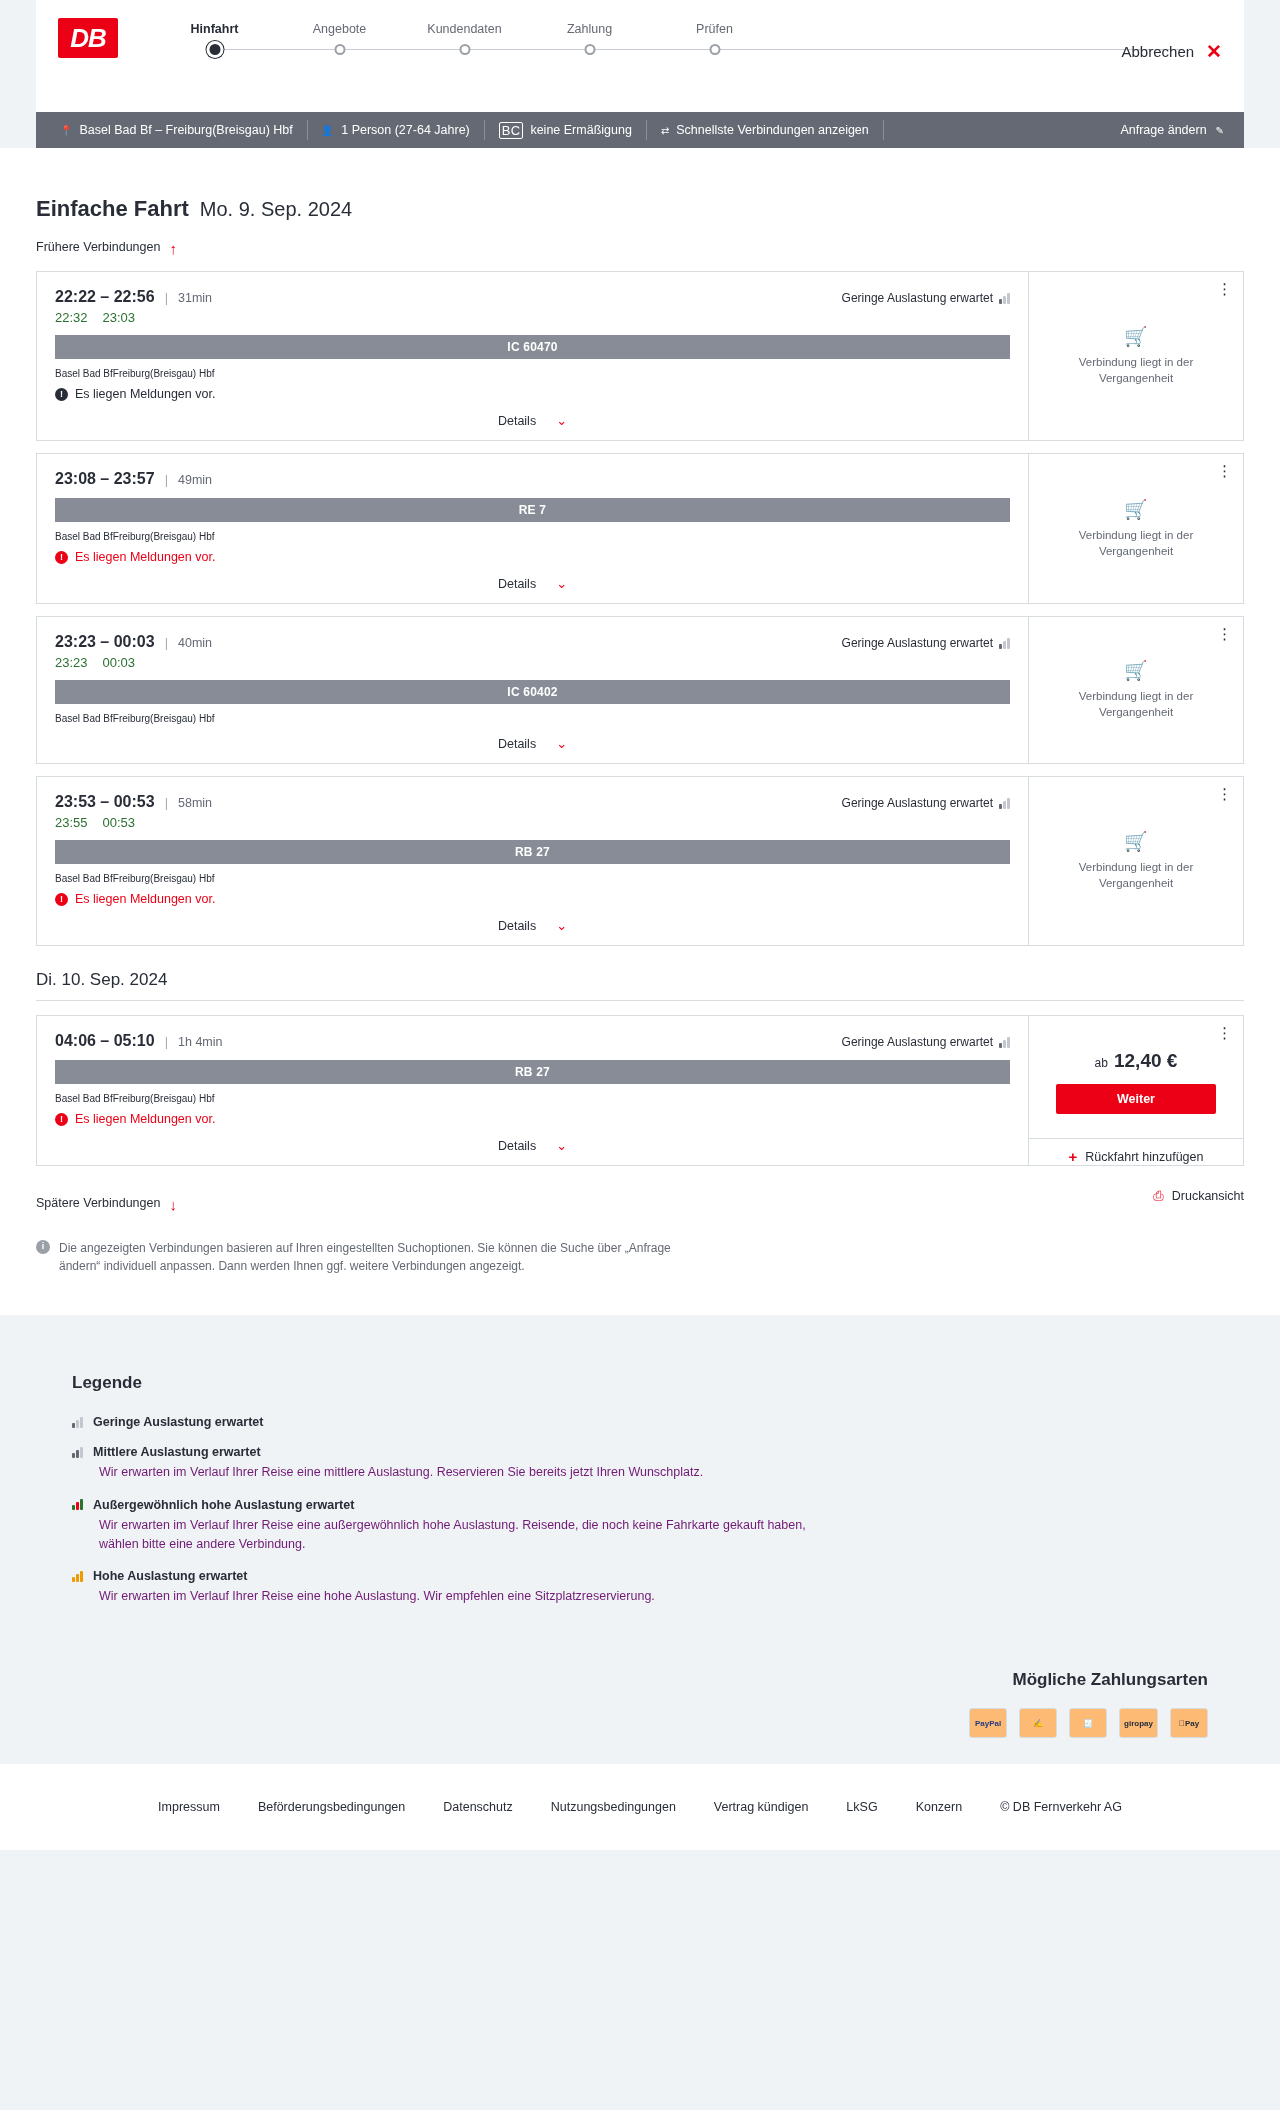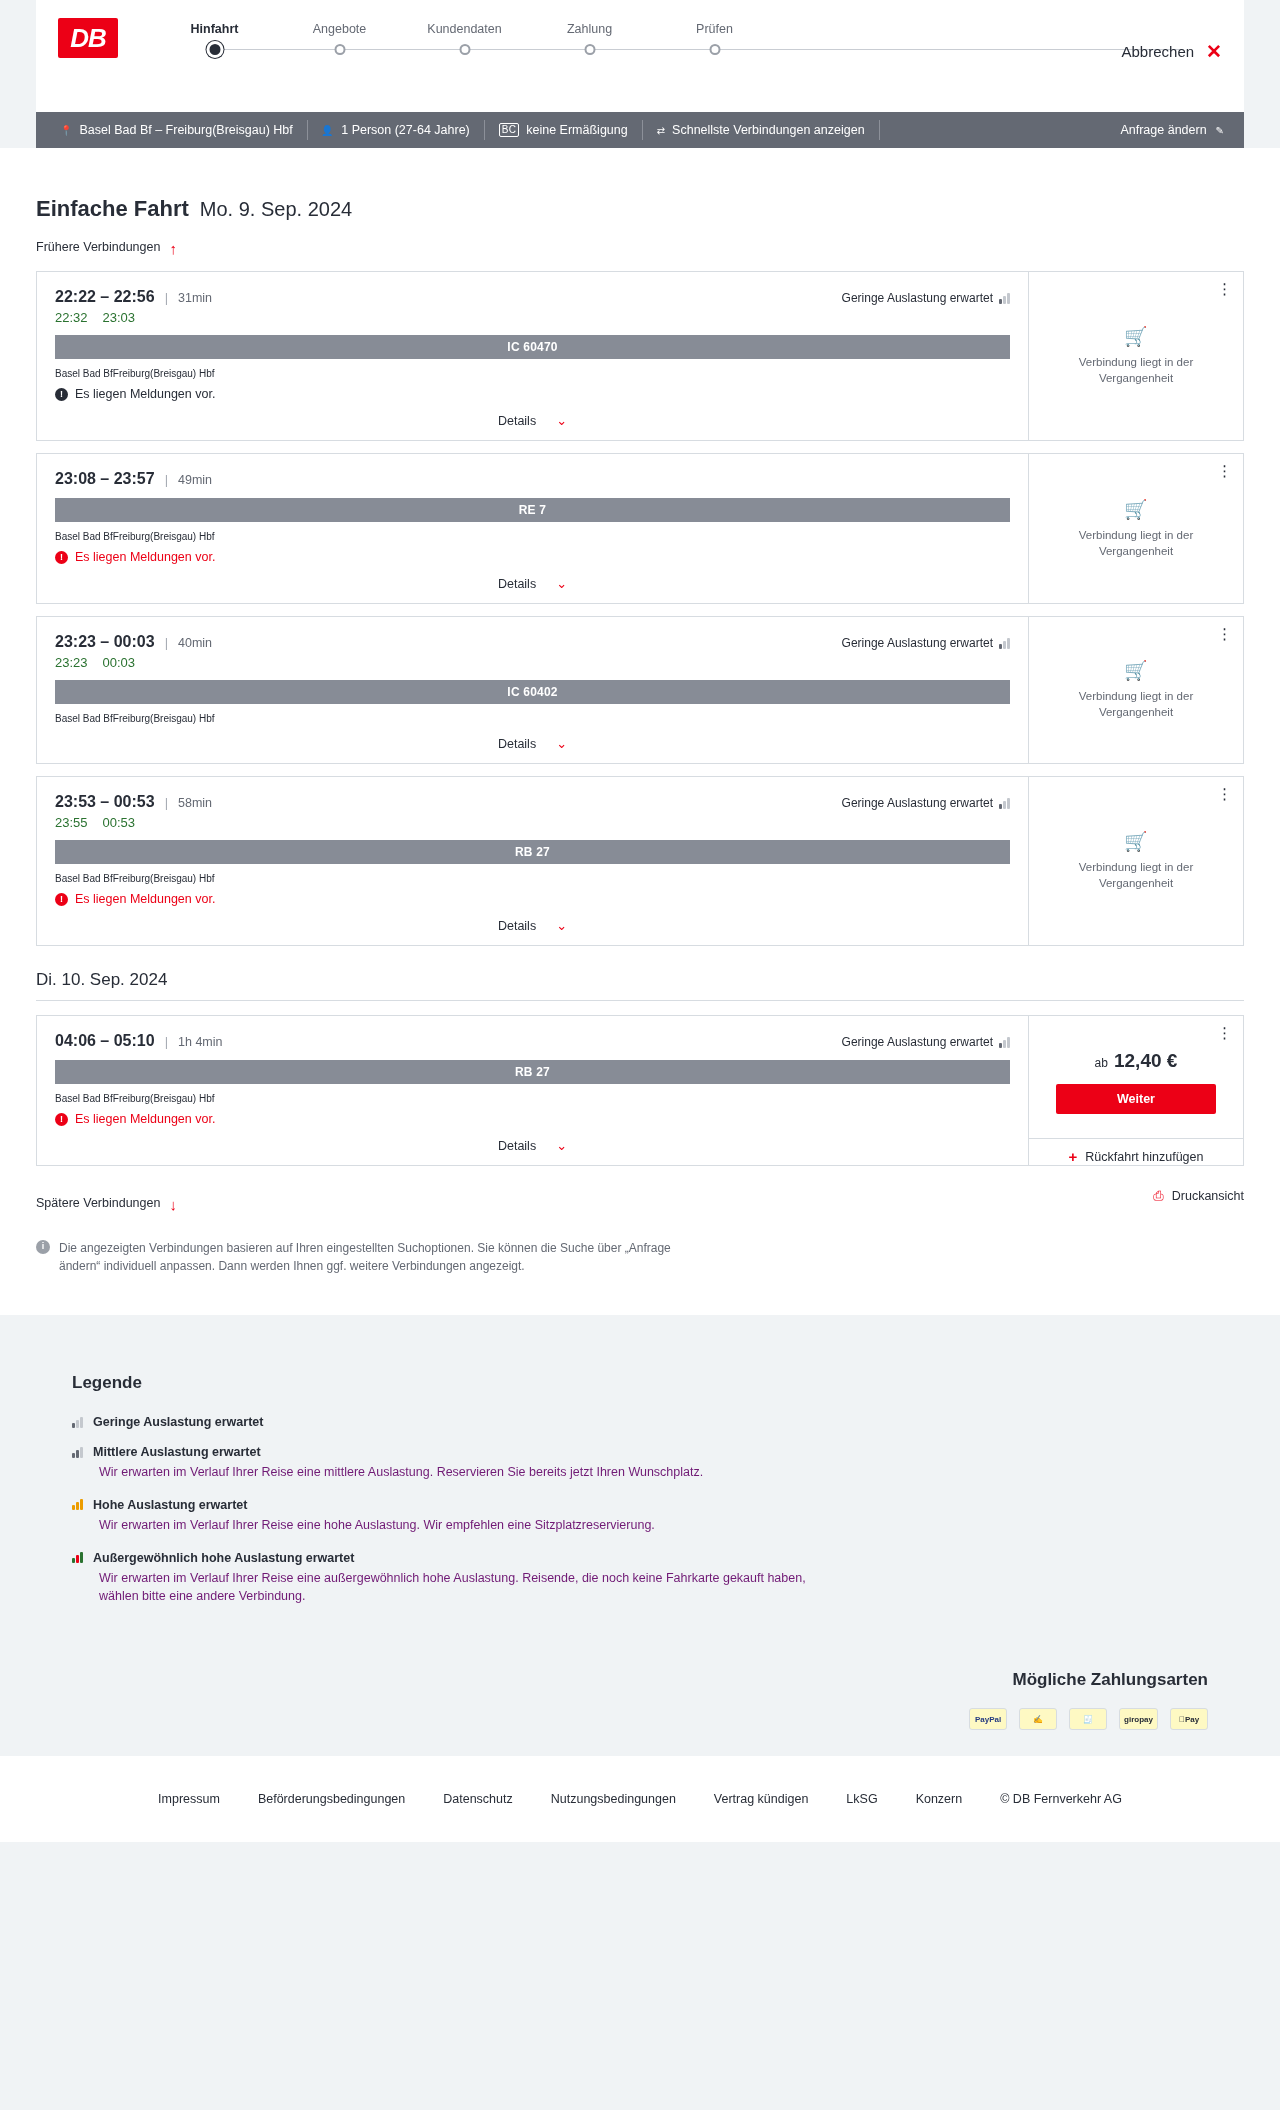--- a/index.html
+++ b/index.html
@@ -90,21 +90,21 @@
     display:flex; align-items:center; gap:7px;
     padding: 0 14px;
     border-right:1px solid #8c9099;
     height:20px;
   }
   .qitem:last-of-type{border-right:none;}
   .qspacer{flex:1;}
   .qedit { display:flex;align-items:center;gap:9px;padding-right:20px; cursor:pointer;}
   .mini { font-size:10px; }
   .badge-bc {
-    border:1px solid #fff; border-radius:2px; font-size:10px;
+    border:1px solid #fff; border-radius:2px; font-size:13px;
     padding:1px 2px; line-height:1; letter-spacing:.3px;
   }
 
   
   .main {
     background:#fff;
     padding: 0 0 40px 0;
   }
 
   h1.title {
@@ -239,21 +239,21 @@
 
   
   .pay {
     background:#f0f3f5;
     padding: 8px 36px 26px 36px;
     text-align:right;
   }
   .pay h3 { font-size:17px; margin: 0 36px 18px 0; font-weight:bold; }
   .pay-icons { display:flex; gap:12px; justify-content:flex-end; margin-right:36px; align-items:center;}
   .pico-box {
-    height:22px; min-width:38px; background:#fef9c3; border:1px solid #d7dce1;
+    height:30px; min-width:38px; background:#fdba74; border:1px solid #d7dce1;
     border-radius:3px; display:flex;align-items:center;justify-content:center;
     font-size:8px; font-weight:bold; padding: 0 4px;
   }
 
   
   .footer {
     background:#fff;
     height:86px;
     display:flex; align-items:center; justify-content:center; gap:38px;
     font-size:12.5px;
@@ -565,39 +565,39 @@
             <i class="b3" style="background:#c4c8ce"></i>
           </span>
         <span>Mittlere Auslastung erwartet</span>
       </div>
       <div class="leg-desc">Wir erwarten im Verlauf Ihrer Reise eine mittlere Auslastung. Reservieren Sie bereits jetzt Ihren Wunschplatz.</div>
     </div>
 
     <div class="leg-item">
       <div class="leg-head">
         <span class="bars">
+            <i class="b1" style="background:#2a7230"></i>
+            <i class="b2" style="background:#ec0016"></i>
+            <i class="b3" style="background:#2a7230"></i>
+          </span>
+        <span>Außergewöhnlich hohe Auslastung erwartet</span>
+      </div>
+      <div class="leg-desc">Wir erwarten im Verlauf Ihrer Reise eine außergewöhnlich hohe Auslastung. Reisende, die noch keine Fahrkarte gekauft haben, wählen bitte eine andere Verbindung.</div>
+    </div>
+
+    <div class="leg-item">
+      <div class="leg-head">
+        <span class="bars">
             <i class="b1" style="background:#ec9c00"></i>
             <i class="b2" style="background:#ec9c00"></i>
             <i class="b3" style="background:#ec9c00"></i>
           </span>
         <span>Hohe Auslastung erwartet</span>
       </div>
       <div class="leg-desc">Wir erwarten im Verlauf Ihrer Reise eine hohe Auslastung. Wir empfehlen eine Sitzplatzreservierung.</div>
-    </div>
-
-    <div class="leg-item">
-      <div class="leg-head">
-        <span class="bars">
-            <i class="b1" style="background:#2a7230"></i>
-            <i class="b2" style="background:#ec0016"></i>
-            <i class="b3" style="background:#2a7230"></i>
-          </span>
-        <span>Außergewöhnlich hohe Auslastung erwartet</span>
-      </div>
-      <div class="leg-desc">Wir erwarten im Verlauf Ihrer Reise eine außergewöhnlich hohe Auslastung. Reisende, die noch keine Fahrkarte gekauft haben, wählen bitte eine andere Verbindung.</div>
     </div>
   </div>
 
   <div class="pay">
     <h3>Mögliche Zahlungsarten</h3>
     <div class="pay-icons">
       <span class="pico-box" style="color:#253b80;">PayPal</span>
       <span class="pico-box">✍</span>
       <span class="pico-box">🧾</span>
       <span class="pico-box">giropay</span>

